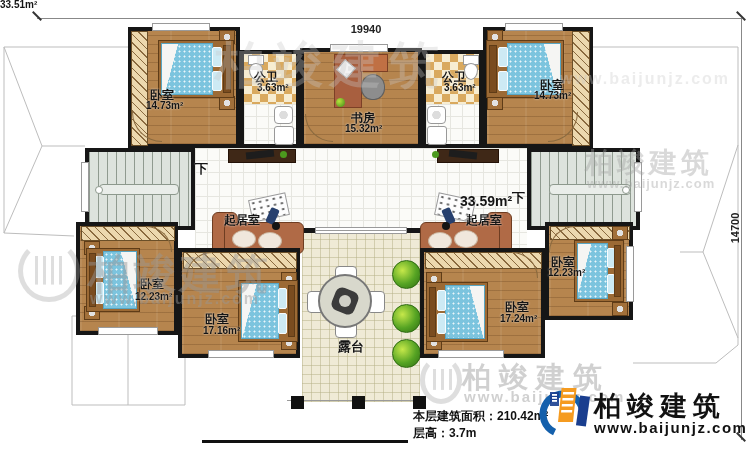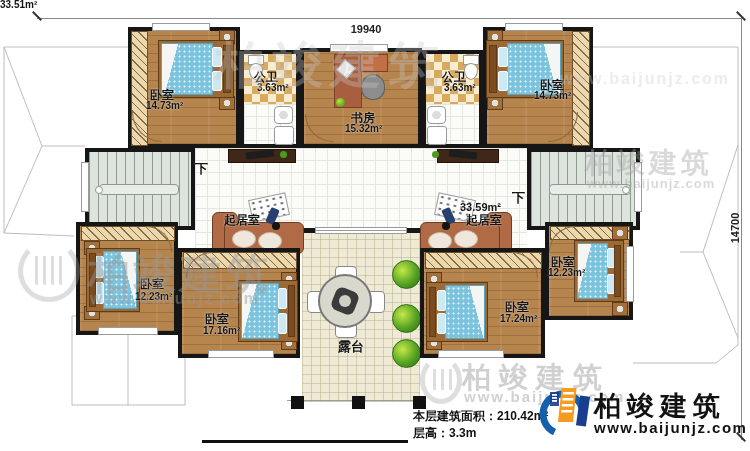--- a/index.html
+++ b/index.html
@@ -209,21 +209,21 @@
   <div class="rarea" style="" left="0">33.51m²</div>
   <div class="rname" style="left:224px;top:214px;">起居室</div>
 
   <div class="abs" style="left:436px;top:196px;width:36px;height:21px;background:#fdfdfd;border:1px solid #9a9a9a;transform:rotate(12deg);background-image:radial-gradient(#555 1px,transparent 1.4px);background-size:7px 6px;"></div>
   <div class="sofa" style="left:486px;top:212px;width:24px;height:42px;"></div>
   <div class="sofa" style="left:420px;top:222px;width:78px;height:30px;"></div>
   <div class="cush" style="left:428px;top:232px;width:22px;height:16px;"></div>
   <div class="cush" style="left:454px;top:230px;width:22px;height:16px;"></div>
   <div class="abs" style="left:444px;top:208px;width:9px;height:16px;background:#27406e;transform:rotate(-24deg);border-radius:2px;"></div>
   <div class="abs" style="left:442px;top:222px;width:8px;height:8px;border-radius:50%;background:#141414;"></div>
-  <div class="rarea" style="left:460px;top:202px;font-size:11px;">33.59m²</div>
+  <div class="rarea" style="left:460px;top:194px;font-size:14px;">33.59m²</div>
   <div class="rname" style="left:466px;top:214px;">起居室</div>
 
   <div class="rname" style="left:195px;top:162px;font-size:13px;">下</div>
   <div class="rname" style="left:512px;top:191px;font-size:13px;">下</div>
 
   <div class="room wood" style="left:76px;top:222px;width:102px;height:113px;"></div>
   <div class="ward" style="left:81px;top:226px;width:92px;height:13px;"></div>
   <div class="nst" style="left:84px;top:241px;"></div>
   <div class="nst" style="left:84px;top:306px;"></div>
   <div class="bed" style="left:86px;top:248px;width:52px;height:62px;">
@@ -294,21 +294,21 @@
   <div class="wm" style="left:88px;top:246px;font-size:42px;letter-spacing:4px;">柏竣建筑</div>
   <div class="wm" style="left:90px;top:290px;font-size:16px;letter-spacing:2px;">www.baijunjz.com</div>
   <div class="wm" style="left:585px;top:144px;font-size:28px;letter-spacing:4px;color:rgba(160,160,160,.4);">柏竣建筑</div>
   <div class="wm" style="left:587px;top:176px;font-size:13px;letter-spacing:1px;color:rgba(160,160,160,.4);">www.baijunjz.com</div>
   <div class="wmglyph" style="left:420px;top:356px;width:42px;height:48px;"></div>
   <div class="wm" style="left:462px;top:358px;font-size:29px;letter-spacing:8px;">柏竣建筑</div>
   <div class="wm" style="left:464px;top:388px;font-size:15px;letter-spacing:2px;">www.baijunjz.com</div>
 
   <div class="abs" style="left:202px;top:440px;width:206px;height:3px;background:#111;z-index:40;"></div>
   <div class="tinfo" style="left:413px;top:408px;"><span>本层建筑面积：</span><span>210.42m²</span></div>
-  <div class="tinfo" style="left:413px;top:425px;"><span>层高：</span><span>3.3m</span></div>
+  <div class="tinfo" style="left:413px;top:425px;"><span>层高：</span><span>3.7m</span></div>
 
   <svg class="abs" style="left:536px;top:384px;z-index:40;" width="56" height="56" viewBox="0 0 56 56">
     <circle cx="27" cy="30" r="20" fill="none" stroke="#1460ac" stroke-width="7" stroke-dasharray="92 34" transform="rotate(115 27 30)"></circle>
     <g transform="skewX(-6)">
       <rect x="26" y="4" width="15" height="34" fill="#f59b20"></rect>
       <rect x="28" y="8" width="11" height="2.5" fill="#fff"></rect>
       <rect x="28" y="14" width="11" height="2.5" fill="#fff"></rect>
       <rect x="28" y="20" width="11" height="2.5" fill="#fff"></rect>
       <rect x="28" y="26" width="11" height="2.5" fill="#fff"></rect>
     </g>

